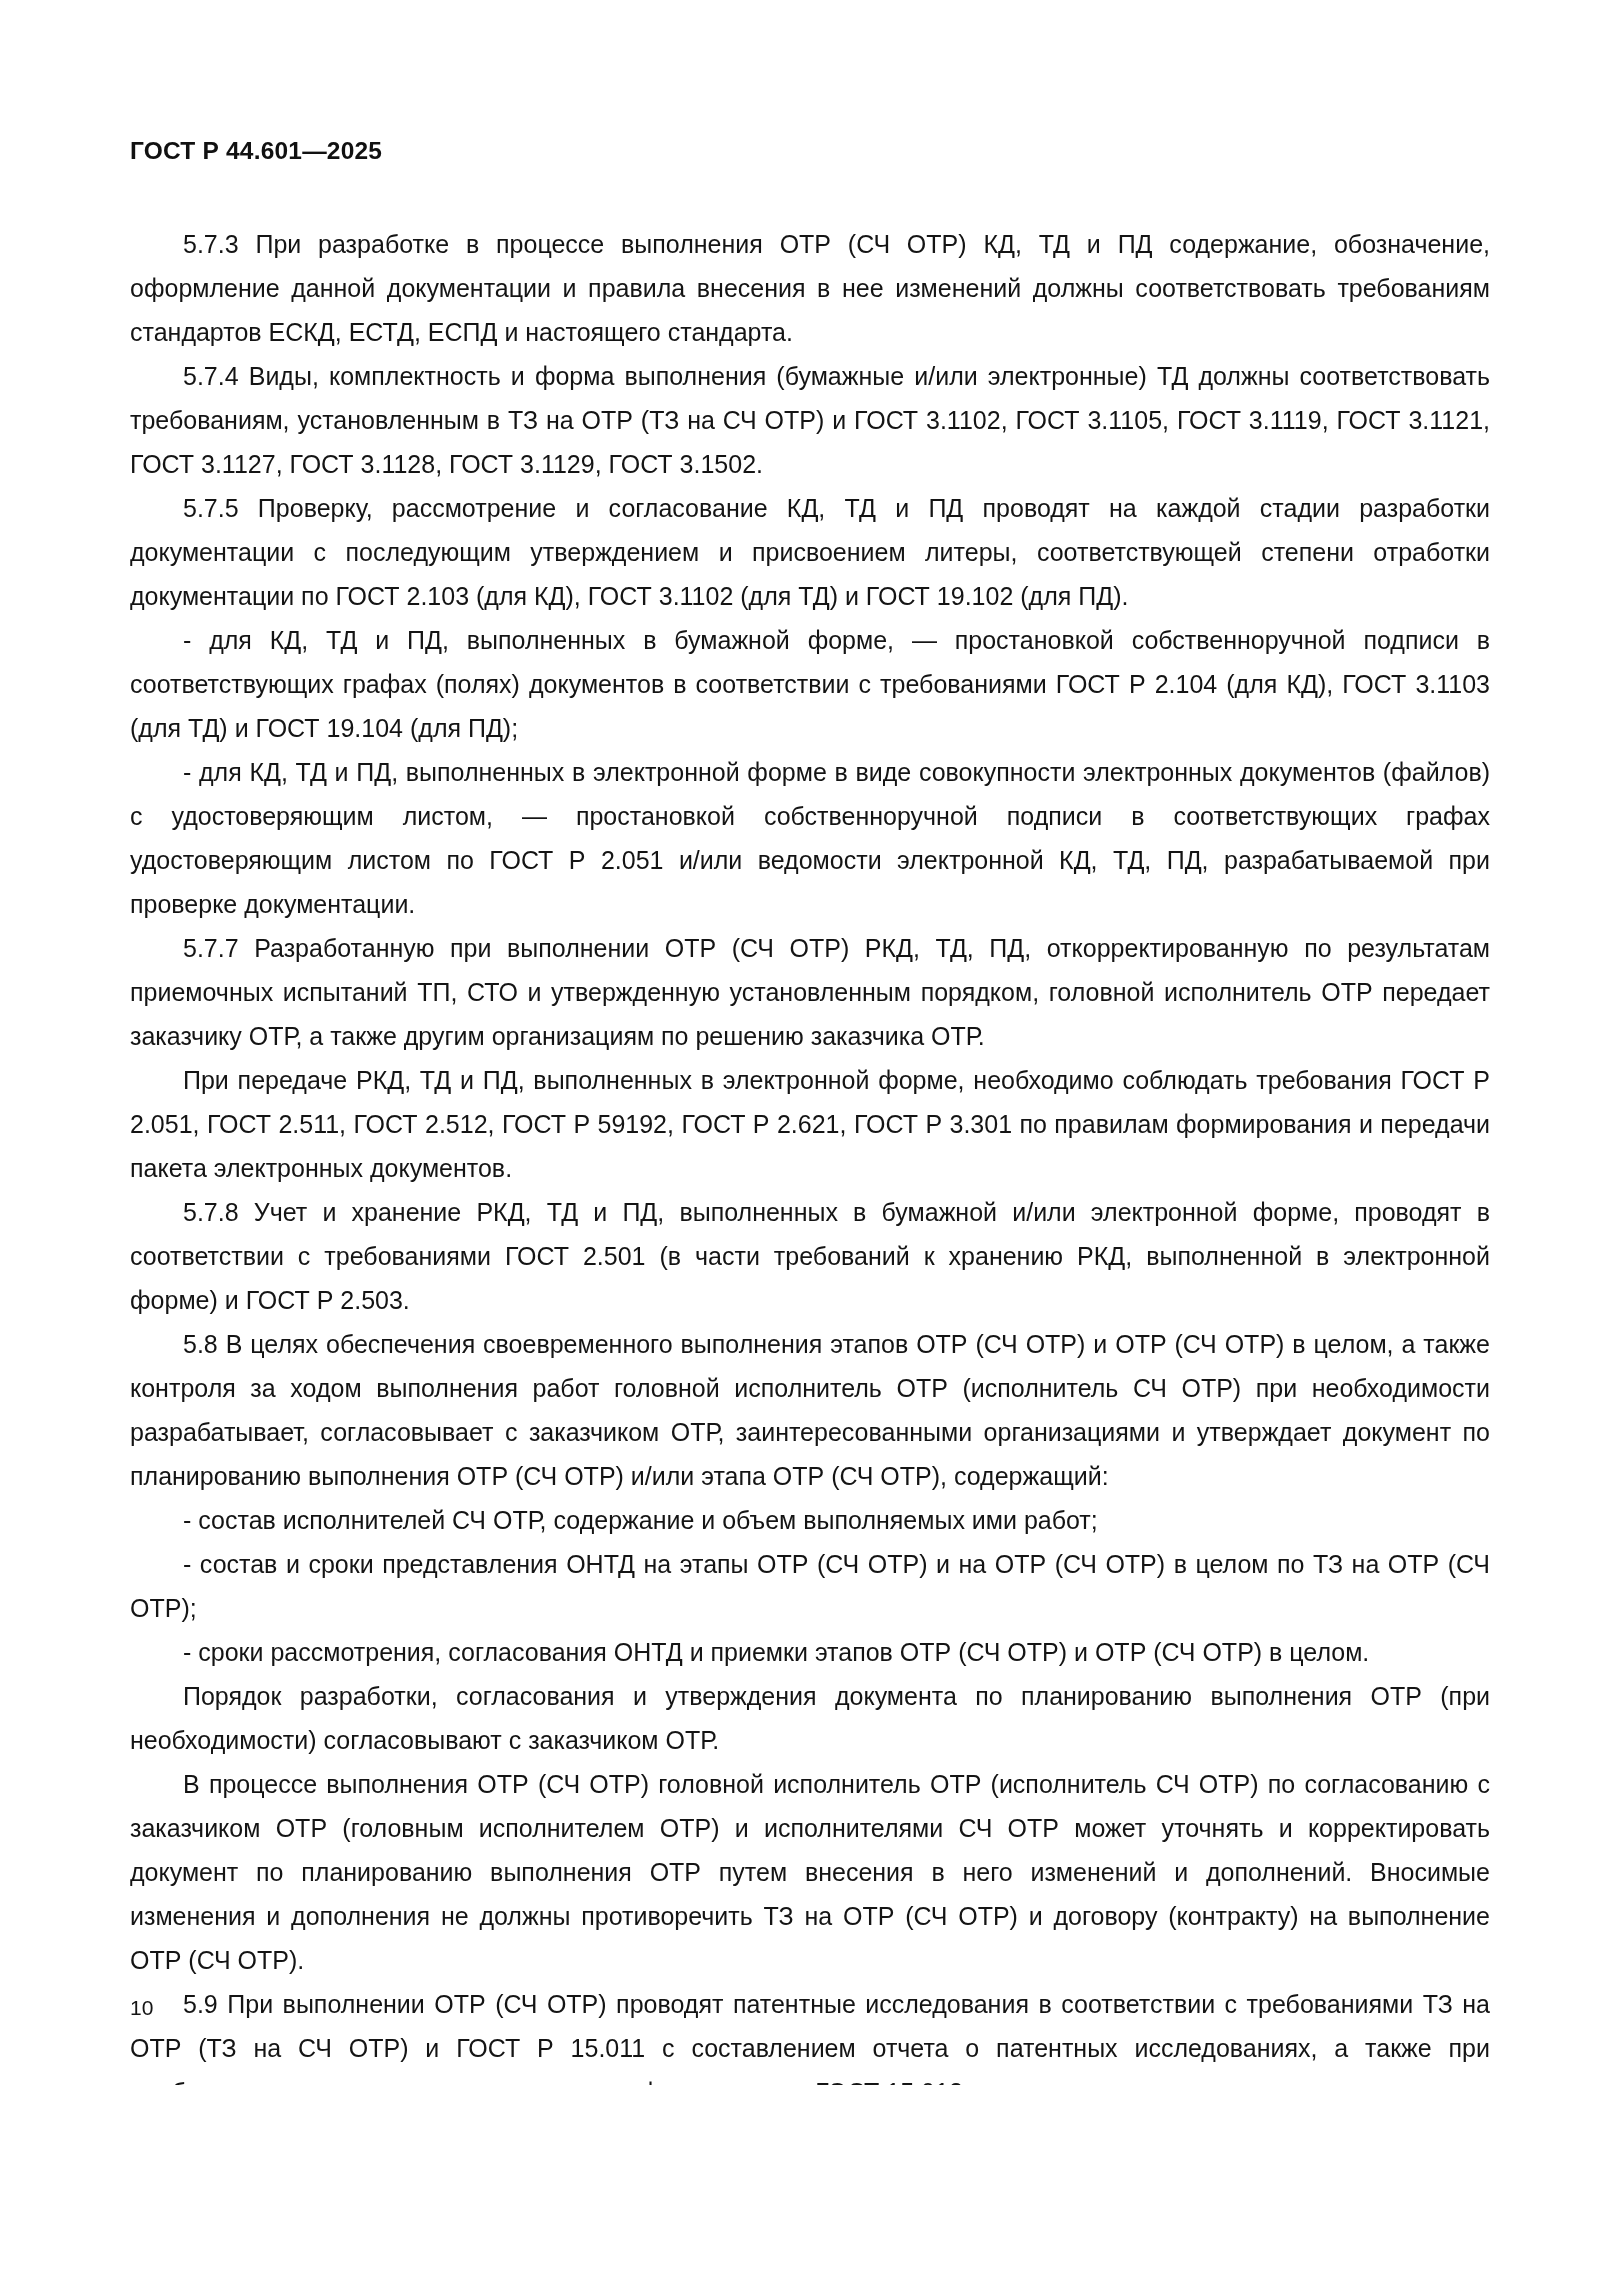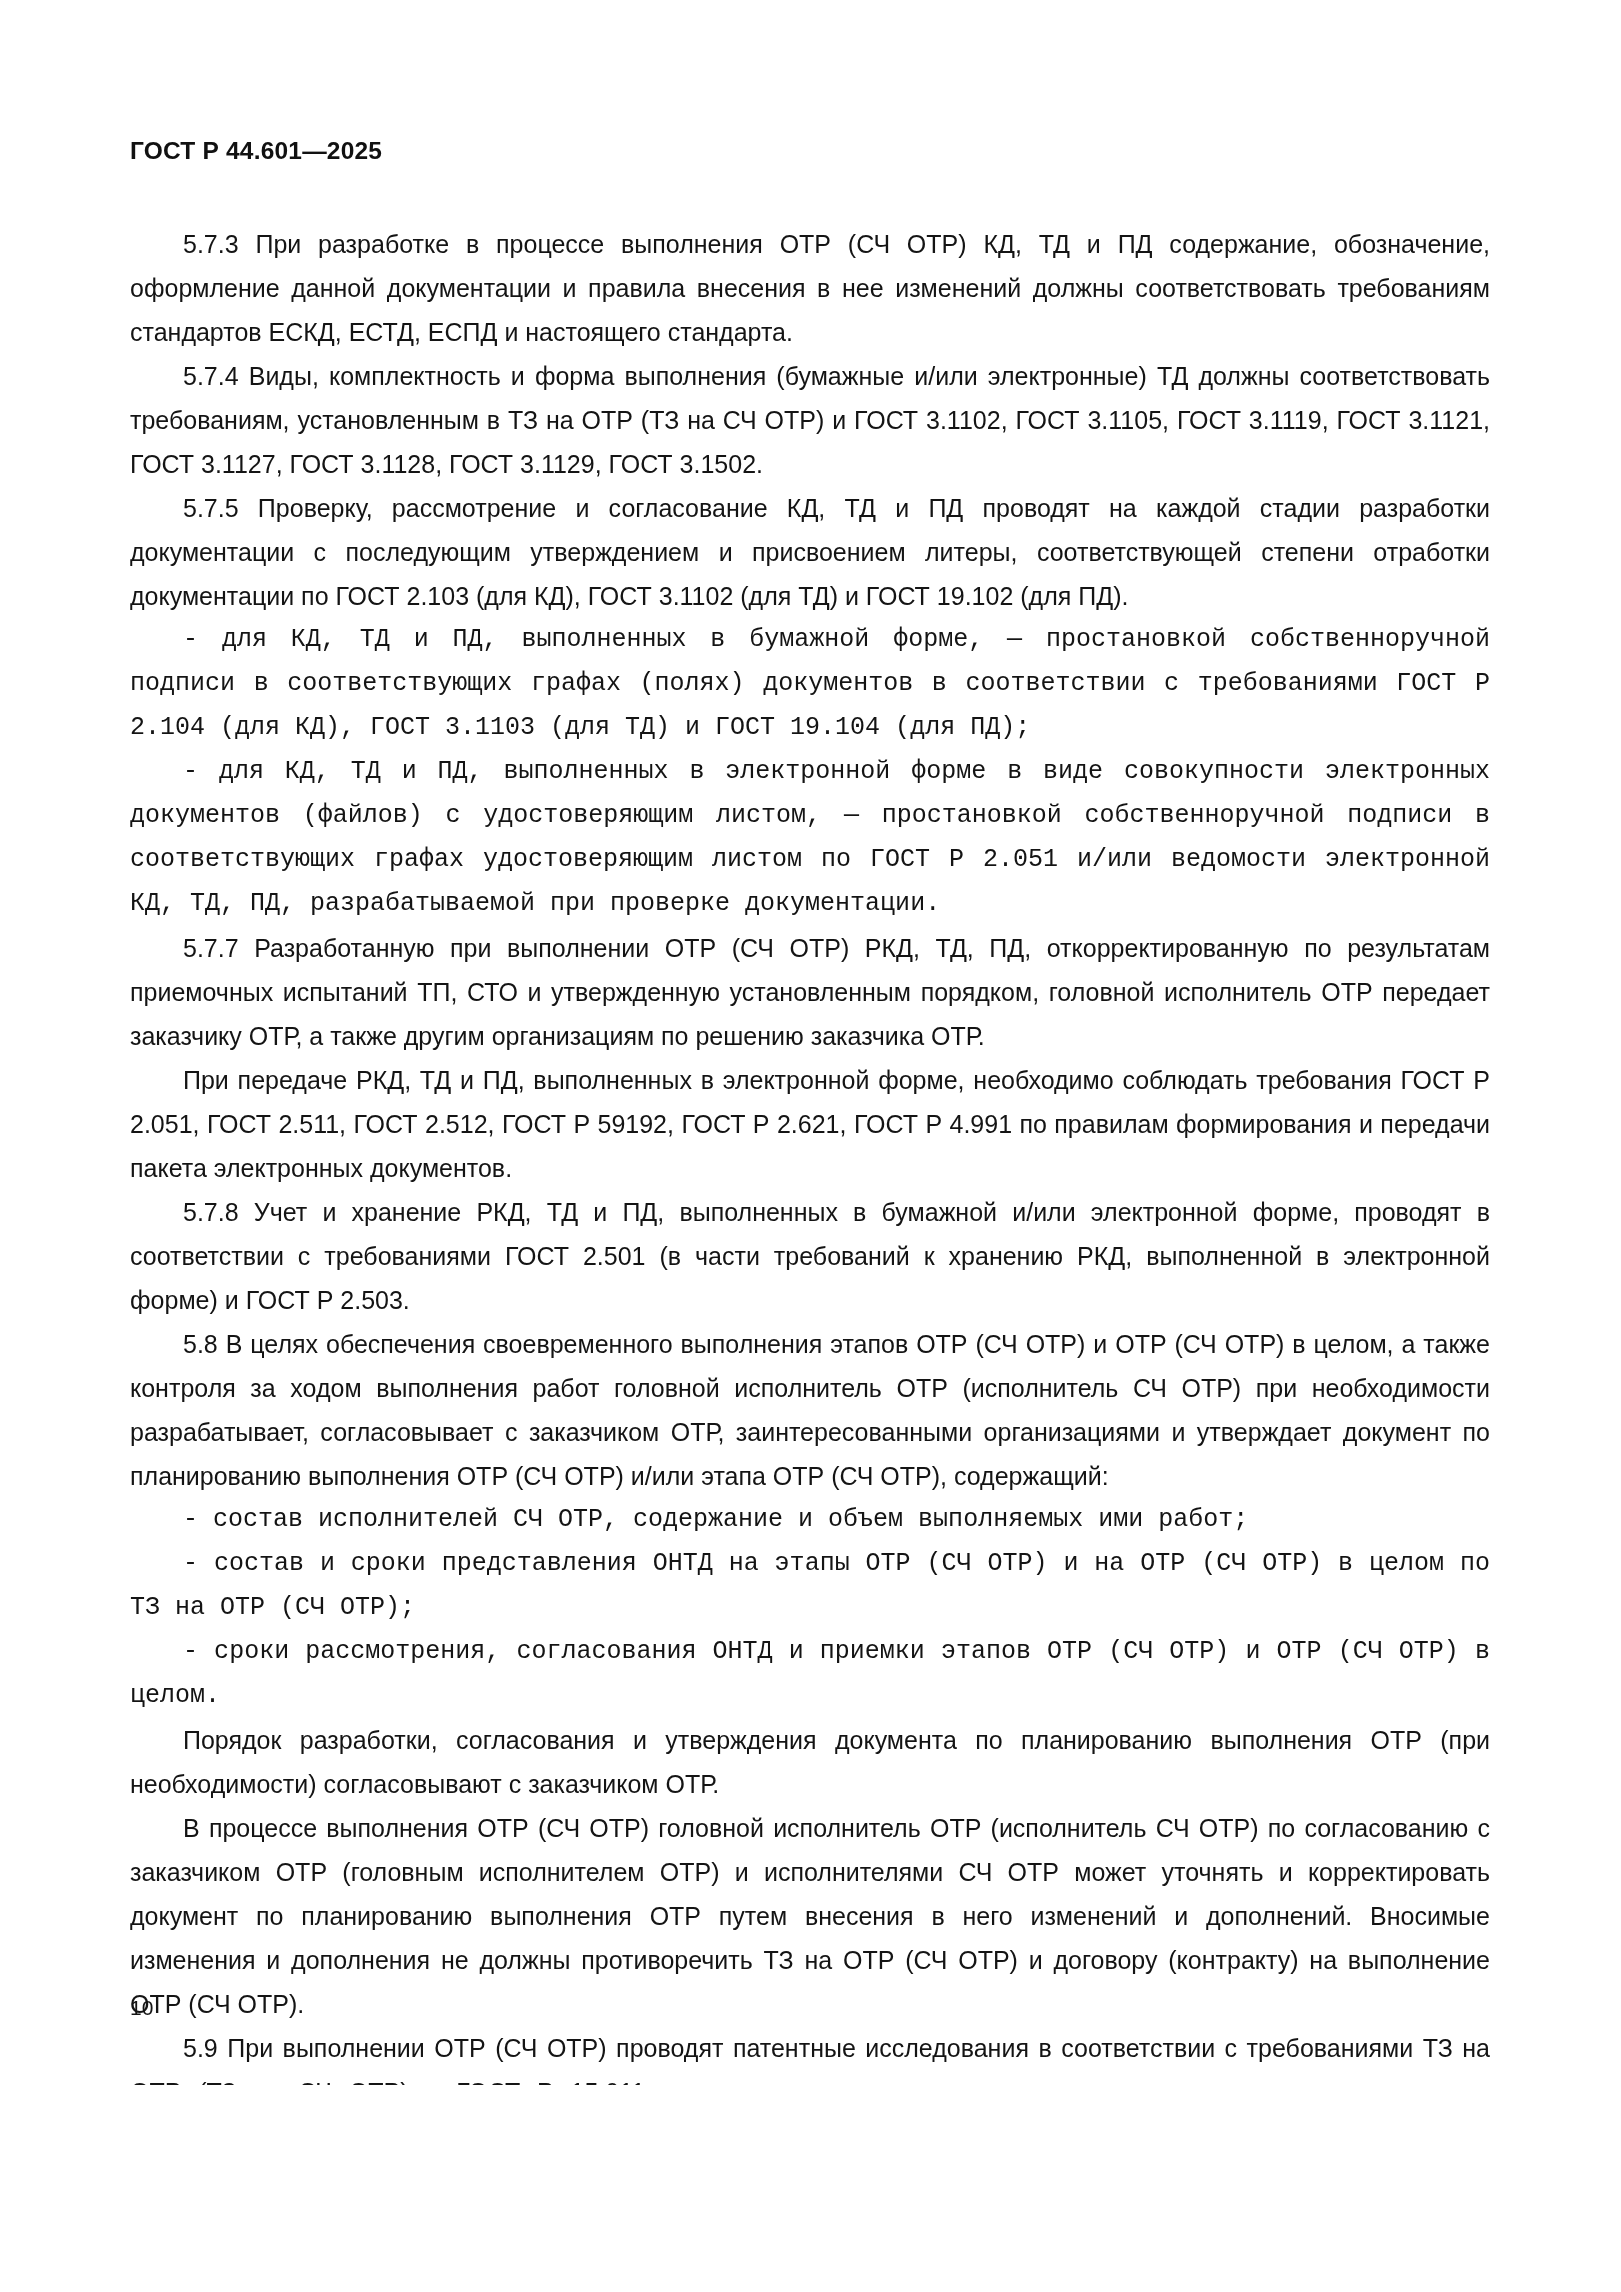--- a/index.html
+++ b/index.html
@@ -45,21 +45,20 @@
     text-justify: inter-word;
     margin: 0;
     color: #141414;
     hyphens: manual;
   }
   .para.indent {
     text-indent: 53px;
   }
   .para.dash {
     text-indent: 53px;
-    font-family: Liberation Mono, monospace;
   }
   
   .folio {
     position: absolute;
     left: 130px;
     top: 1996px;
     font-size: 21px;
     color: #141414;
   }
 </style>
@@ -70,21 +69,21 @@
 
   <div class="page-header">ГОСТ Р 44.601—2025</div>
 
   <div class="content">
       <p class="para indent">5.7.3 При разработке в процессе выполнения ОТР (СЧ ОТР) КД, ТД и ПД содержание, обозначение, оформление данной документации и правила внесения в нее изменений должны соответствовать требованиям стандартов ЕСКД, ЕСТД, ЕСПД и настоящего стандарта.</p>
       <p class="para indent">5.7.4 Виды, комплектность и форма выполнения (бумажные и/или электронные) ТД должны соответствовать требованиям, установленным в ТЗ на ОТР (ТЗ на СЧ ОТР) и ГОСТ 3.1102, ГОСТ 3.1105, ГОСТ 3.1119, ГОСТ 3.1121, ГОСТ 3.1127, ГОСТ 3.1128, ГОСТ 3.1129, ГОСТ 3.1502.</p>
       <p class="para indent">5.7.5 Проверку, рассмотрение и согласование КД, ТД и ПД проводят на каждой стадии разработки документации с последующим утверждением и присвоением литеры, соответствующей степени отработки документации по ГОСТ 2.103 (для КД), ГОСТ 3.1102 (для ТД) и ГОСТ 19.102 (для ПД).</p>
       <p class="para dash">- для КД, ТД и ПД, выполненных в бумажной форме, — простановкой собственноручной подписи в соответствующих графах (полях) документов в соответствии с требованиями ГОСТ Р 2.104 (для КД), ГОСТ 3.1103 (для ТД) и ГОСТ 19.104 (для ПД);</p>
       <p class="para dash">- для КД, ТД и ПД, выполненных в электронной форме в виде совокупности электронных документов (файлов) с удостоверяющим листом, — простановкой собственноручной подписи в соответствующих графах удостоверяющим листом по ГОСТ Р 2.051 и/или ведомости электронной КД, ТД, ПД, разрабатываемой при проверке документации.</p>
       <p class="para indent">5.7.7 Разработанную при выполнении ОТР (СЧ ОТР) РКД, ТД, ПД, откорректированную по результатам приемочных испытаний ТП, СТО и утвержденную установленным порядком, головной исполнитель ОТР передает заказчику ОТР, а также другим организациям по решению заказчика ОТР.</p>
-      <p class="para indent">При передаче РКД, ТД и ПД, выполненных в электронной форме, необходимо соблюдать требования ГОСТ Р 2.051, ГОСТ 2.511, ГОСТ 2.512, ГОСТ Р 59192, ГОСТ Р 2.621, ГОСТ Р 4.991 по правилам формирования и передачи пакета электронных документов.</p>
+      <p class="para indent">При передаче РКД, ТД и ПД, выполненных в электронной форме, необходимо соблюдать требования ГОСТ Р 2.051, ГОСТ 2.511, ГОСТ 2.512, ГОСТ Р 59192, ГОСТ Р 2.621, ГОСТ Р 3.301 по правилам формирования и передачи пакета электронных документов.</p>
       <p class="para indent">5.7.8 Учет и хранение РКД, ТД и ПД, выполненных в бумажной и/или электронной форме, проводят в соответствии с требованиями ГОСТ 2.501 (в части требований к хранению РКД, выполненной в электронной форме) и ГОСТ Р 2.503.</p>
       <p class="para indent">5.8 В целях обеспечения своевременного выполнения этапов ОТР (СЧ ОТР) и ОТР (СЧ ОТР) в целом, а также контроля за ходом выполнения работ головной исполнитель ОТР (исполнитель СЧ ОТР) при необходимости разрабатывает, согласовывает с заказчиком ОТР, заинтересованными организациями и утверждает документ по планированию выполнения ОТР (СЧ ОТР) и/или этапа ОТР (СЧ ОТР), содержащий:</p>
       <p class="para dash">- состав исполнителей СЧ ОТР, содержание и объем выполняемых ими работ;</p>
       <p class="para dash">- состав и сроки представления ОНТД на этапы ОТР (СЧ ОТР) и на ОТР (СЧ ОТР) в целом по ТЗ на ОТР (СЧ ОТР);</p>
       <p class="para dash">- сроки рассмотрения, согласования ОНТД и приемки этапов ОТР (СЧ ОТР) и ОТР (СЧ ОТР) в целом.</p>
       <p class="para indent">Порядок разработки, согласования и утверждения документа по планированию выполнения ОТР (при необходимости) согласовывают с заказчиком ОТР.</p>
       <p class="para indent">В процессе выполнения ОТР (СЧ ОТР) головной исполнитель ОТР (исполнитель СЧ ОТР) по согласованию с заказчиком ОТР (головным исполнителем ОТР) и исполнителями СЧ ОТР может уточнять и корректировать документ по планированию выполнения ОТР путем внесения в него изменений и дополнений. Вносимые изменения и дополнения не должны противоречить ТЗ на ОТР (СЧ ОТР) и договору (контракту) на выполнение ОТР (СЧ ОТР).</p>
       <p class="para indent">5.9 При выполнении ОТР (СЧ ОТР) проводят патентные исследования в соответствии с требованиями ТЗ на ОТР (ТЗ на СЧ ОТР) и ГОСТ Р 15.011 с составлением отчета о патентных исследованиях, а также при необходимости с составлением патентного формуляра по ГОСТ 15.012.</p>
       <p class="para indent">5.10 При выявлении в процессе выполнения ОТР (СЧ ОТР) нецелесообразности (невозможности) дальнейшего продолжения работ ОТР (СЧ ОТР) может быть приостановлена или прекращена в соответствии с условиями договора (контракта). Порядок прекращения ОТР (СЧ ОТР) определяется действующим законодательством.</p>
     </div>

